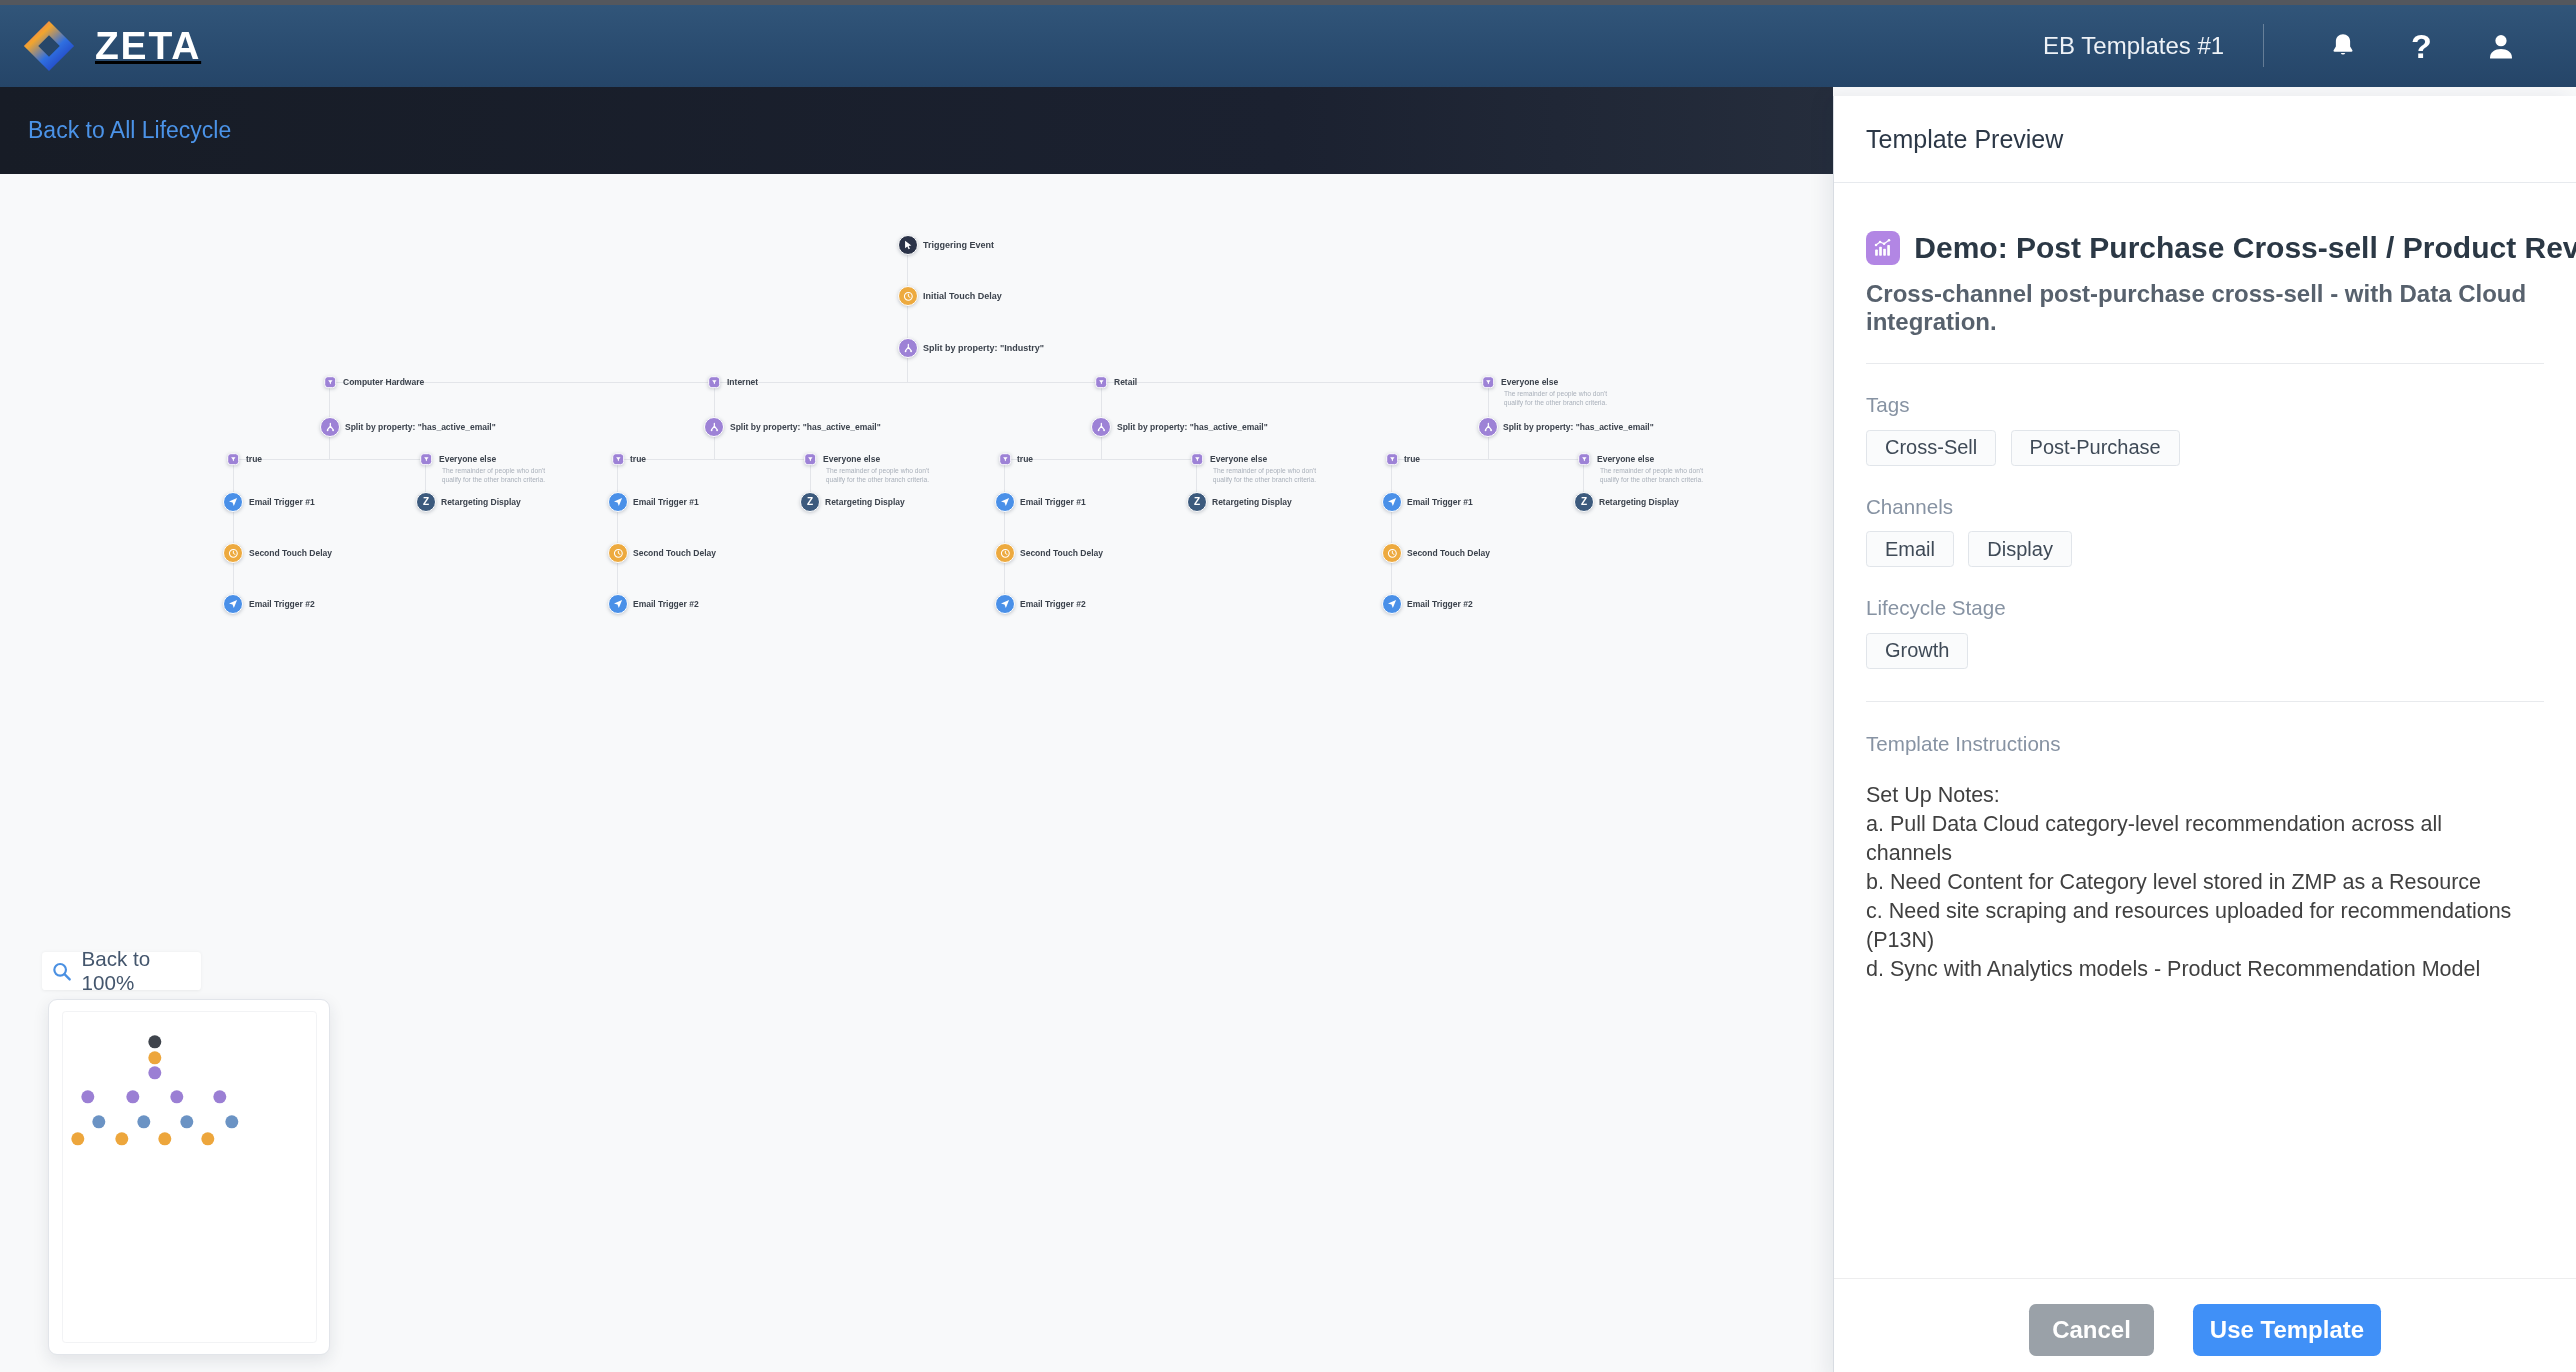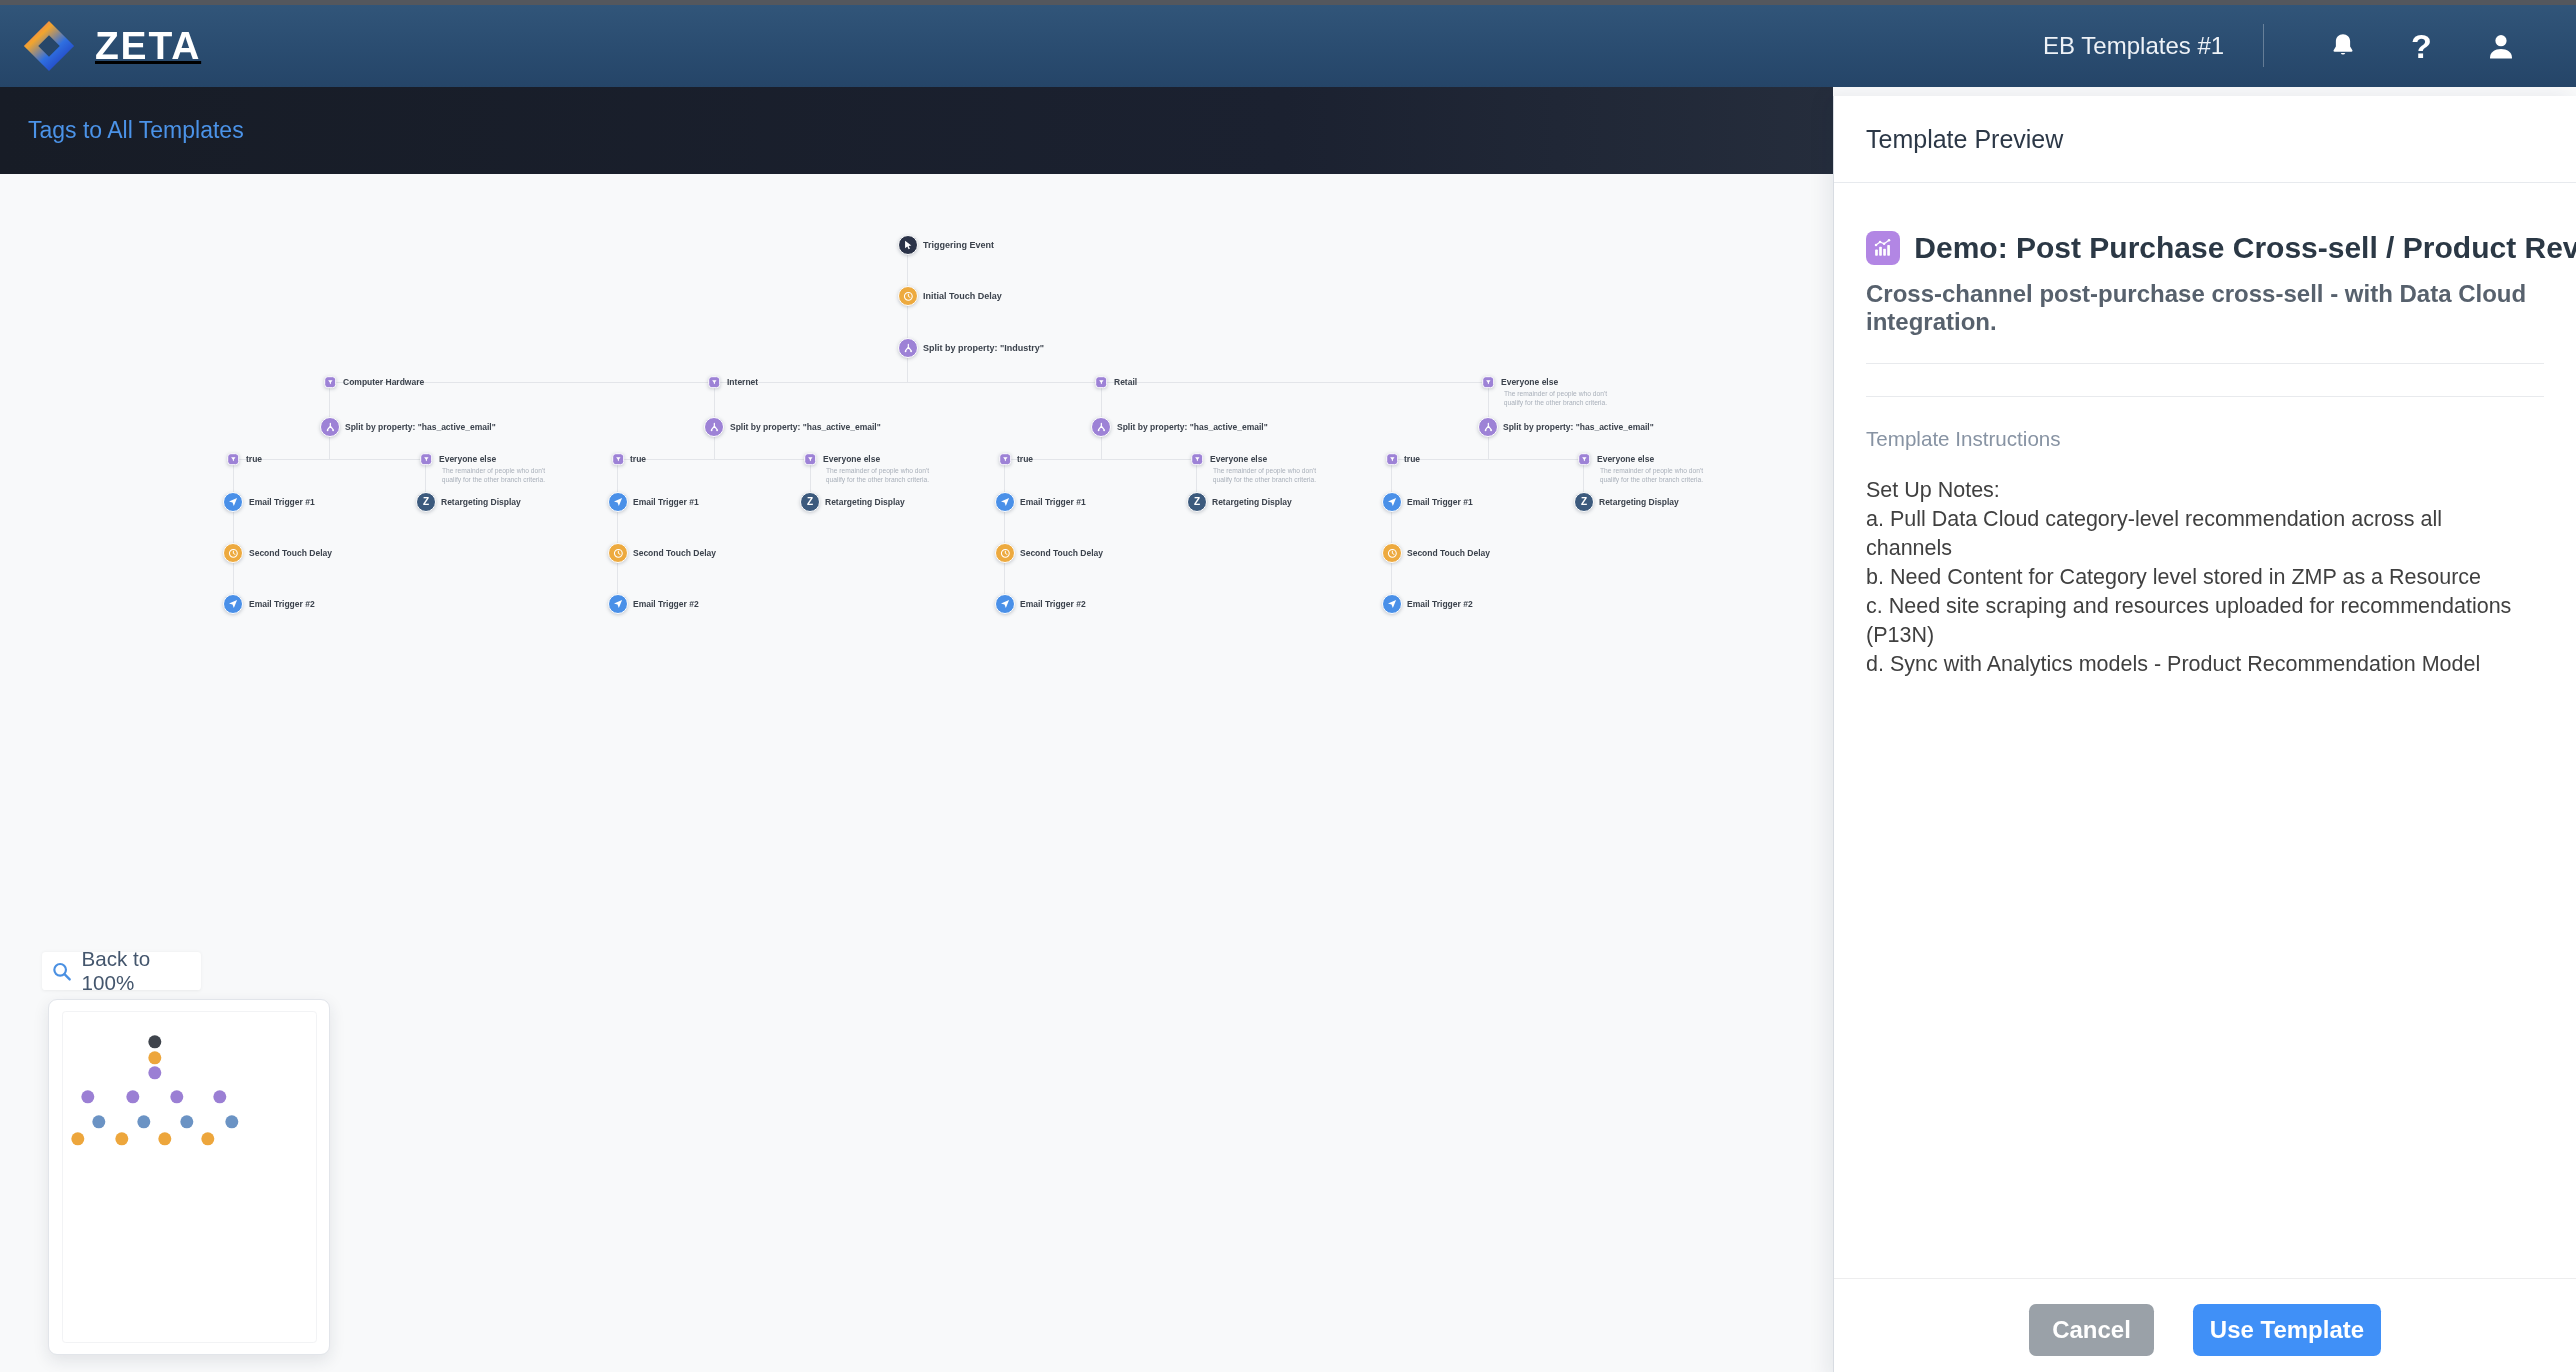--- a/index.html
+++ b/index.html
@@ -101,21 +101,21 @@
             <svg width="32" height="32" viewBox="0 0 24 24">
               <circle cx="12" cy="8" r="4.2" fill="#fff"></circle>
               <path fill="#fff" d="M3.8 20.5c0-4 3.7-6.3 8.2-6.3s8.2 2.3 8.2 6.3v.8H3.8z"></path>
             </svg>
           </div>
         </div>
     </div>
   </div>
 
   <div id="subnav">
-    <span id="back-link">Tags to All Templates</span>
+    <span id="back-link">Back to All Lifecycle</span>
   </div>
 
   <div id="canvas">
     <div id="flow-layer">
         <div class="flow-line" style="left: 902px; top: 245px; width: 1.3px; height: 137px;"></div>
         <div class="flow-node round" style="left: 903px; top: 245px; width: 20px; height: 20px; background: rgb(43, 51, 72);">
           <svg width="10" height="10" viewBox="0 0 12 12">
             <path fill="#fff" d="M2.5 1 L10 6.6 L6.8 7.1 L8.3 10.4 L6.7 11.1 L5.2 7.8 L2.5 10 Z"></path>
           </svg>
         </div>
@@ -401,20 +401,36 @@
             <circle cx="4.5" cy="9" r="1.4" fill="#fff"></circle>
               <circle cx="9" cy="5.5" r="1.4" fill="#fff"></circle>
             <circle cx="13.5" cy="7.5" r="1.4" fill="#fff"></circle>
               <circle cx="19" cy="3.5" r="1.4" fill="#fff"></circle>
           </svg>
         </span>
         <span id="template-title">Demo: Post Purchase Cross-sell / Product Review</span>
       </div>
       <div id="template-subtitle">Cross-channel post-purchase cross-sell - with Data Cloud integration.</div>
       <hr class="panel-divider">
+      <div id="panel-sections">
+          <div class="section-label">Tags</div>
+          <div class="chip-row">
+            <span class="chip">Cross-Sell</span>
+            <span class="chip">Post-Purchase</span>
+          </div>
+          <div class="section-label">Channels</div>
+          <div class="chip-row">
+            <span class="chip">Email</span>
+            <span class="chip">Display</span>
+          </div>
+          <div class="section-label">Lifecycle Stage</div>
+          <div class="chip-row">
+            <span class="chip">Growth</span>
+          </div>
+        </div>
       <hr class="panel-divider" style="margin-top:32px;">
       <div id="instructions-label">Template Instructions</div>
       <div id="instructions-list">
           <div>Set Up Notes:</div>
           <div>a. Pull Data Cloud category-level recommendation across all channels</div>
           <div>b. Need Content for Category level stored in ZMP as a Resource</div>
           <div>c. Need site scraping and resources uploaded for recommendations (P13N)</div>
           <div>d. Sync with Analytics models - Product Recommendation Model</div>
         </div>
     </div>

